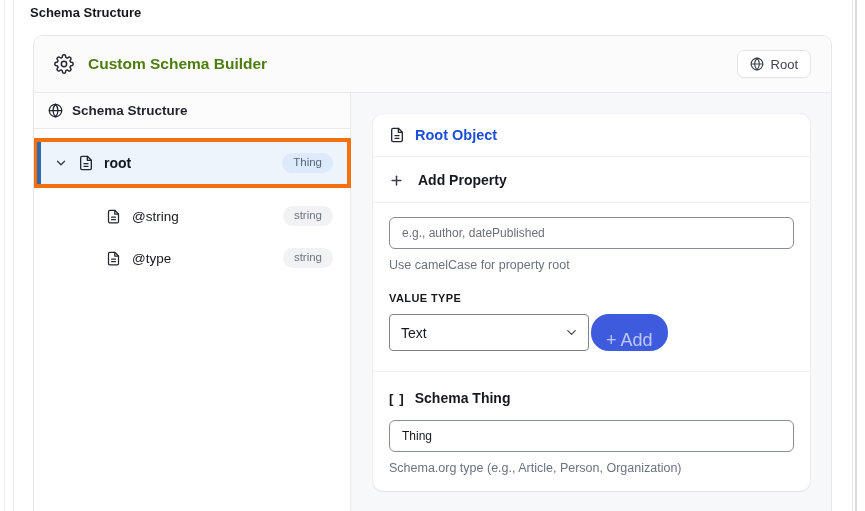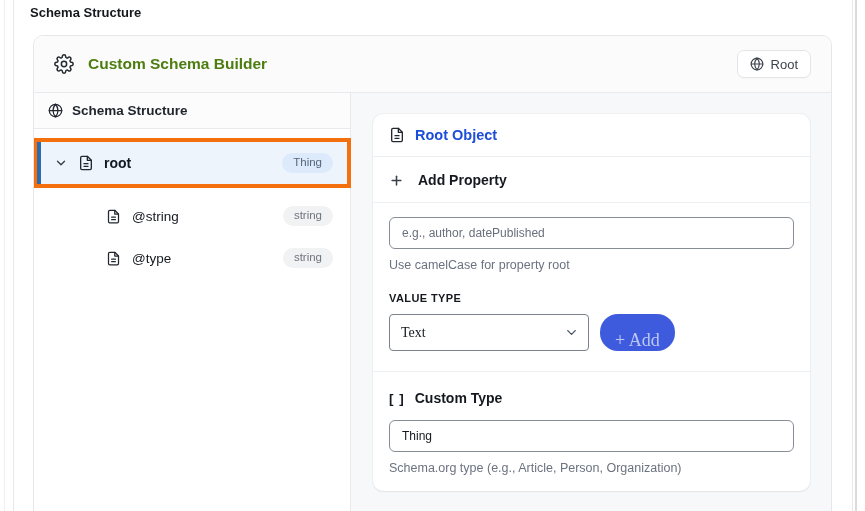--- a/index.html
+++ b/index.html
@@ -57,21 +57,21 @@
                  border-bottom:1px solid #eceef0; font-size:14.5px; font-weight:700; color:#1d4ed8; }
   .insp-section { padding:15px 16px 16px 16px; }
   .sec-head { display:flex; align-items:center; gap:14px; font-size:14px; font-weight:700; color:#14181f; }
   .sec-divider { border-top:1px solid #eef0f2; margin:14px -16px 0 -16px; }
   .txt-input { display:block; width:100%; height:32px; margin-top:14px; padding:0 12px;
                border:1px solid #878d96; border-radius:6px; font-size:12px; color:#14181f;
                font-family:inherit; background:#fff; outline:none; }
   .txt-input::placeholder { color:#68707c; }
   .help { margin-top:9px; font-size:12.5px; color:#6b7280; }
   .field-label { margin-top:20px; font-size:11px; font-weight:700; letter-spacing:.4px; color:#15181d; }
-  .controls { display:flex; align-items:flex-start; gap:11px; margin-top:10px;font-family:Liberation Serif, serif; }
+  .controls { display:flex; align-items:flex-start; gap:2px; margin-top:10px; }
   .select-wrap { position:relative; width:200px; }
   .type-select { width:100%; height:37px; appearance:none; -webkit-appearance:none;
                  border:1px solid #7b828c; border-radius:4px; background:#fff; padding:0 30px 0 11px;
                  font-size:14px; color:#14181f; font-family:inherit; cursor:pointer; }
   .select-wrap .chev { position:absolute; right:10px; top:11px; pointer-events:none; }
   .add-btn { height:37px; padding:16px 15px; border:none; border-radius:18px; cursor:pointer;
              background:var(--primary-button-bg,#3d5bdc); color:rgba(255,255,255,.66);
              font-size:18px; font-family:inherit; }
   .big-divider { border-top:1px solid #eef0f2; margin:20px -16px 0 -16px; }
   .schema-head { margin-top:18px; display:flex; align-items:center; gap:10px;
@@ -216,21 +216,21 @@
                   </svg>
                 </span>
               </span>
               <button class="add-btn">+ Add</button>
             </div>
 
             <div class="big-divider"></div>
 
             <div class="schema-head">
               <span class="bracket">[ ]</span>
-              <span>Custom Type</span>
+              <span>Schema Thing</span>
             </div>
             <input class="txt-input" type="text" value="Thing" style="">
             <div class="help">Schema.org type (e.g., Article, Person, Organization)</div>
           </div>
 
         </div>
       </div>
 
     </div>
   </div>

